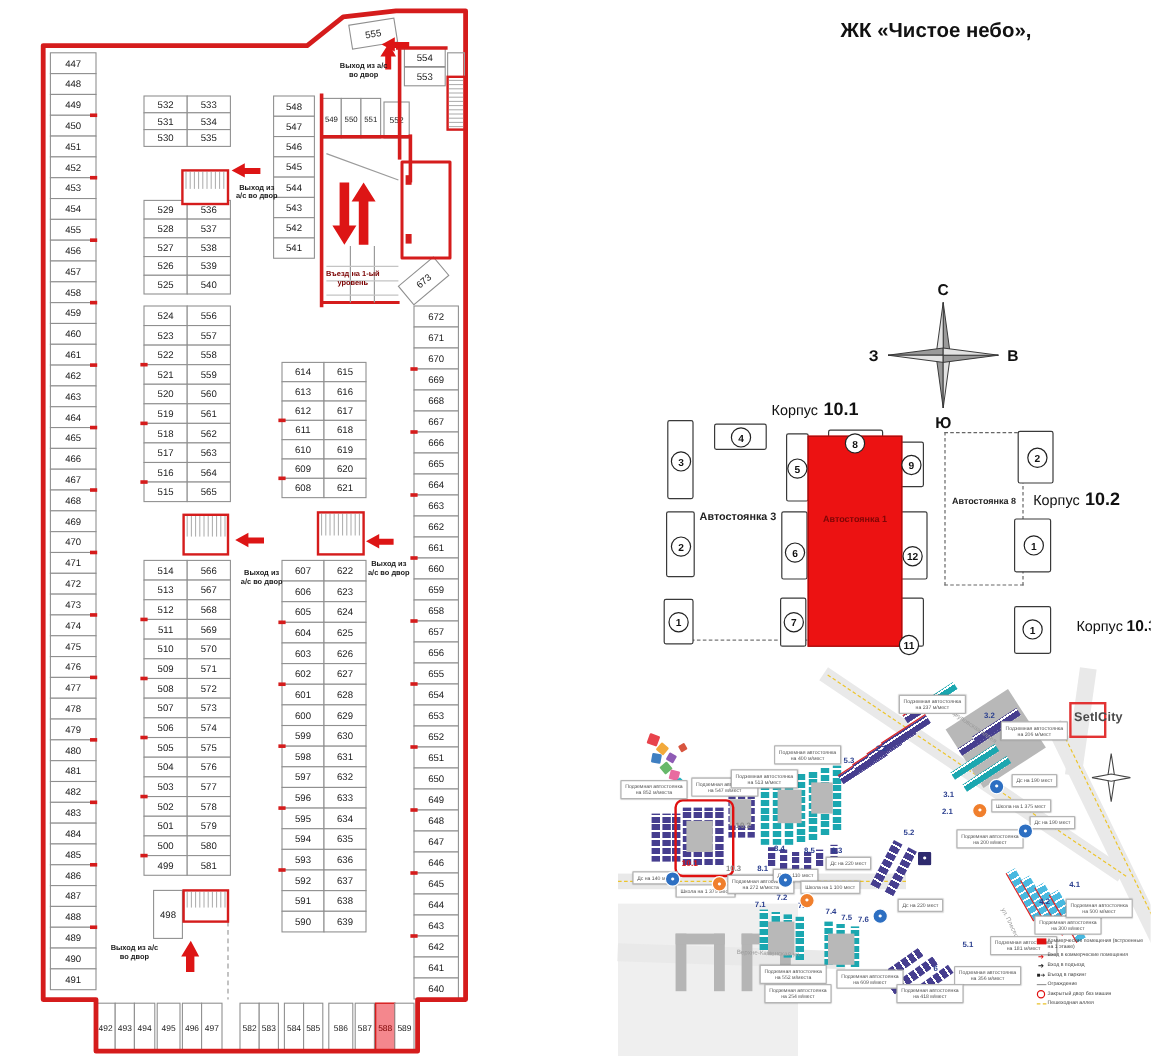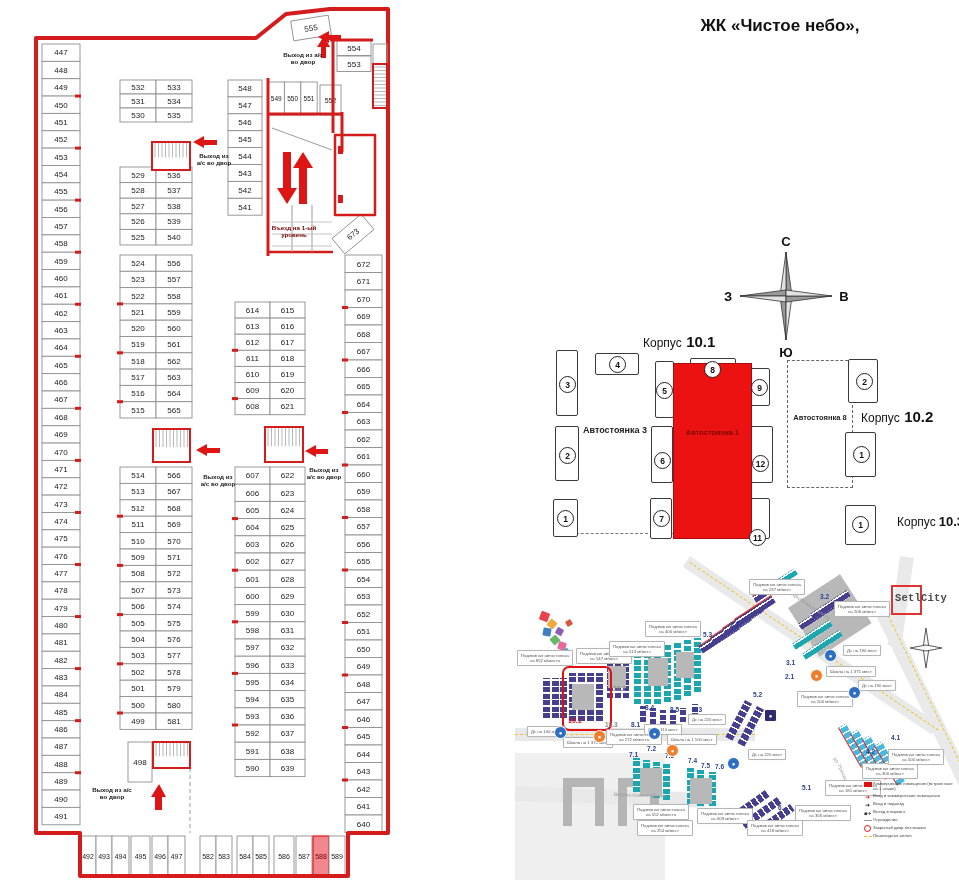--- a/index.html
+++ b/index.html
@@ -38,21 +38,21 @@
   .street-name{position:absolute;font-size:5.2px;color:#9a9a9a;white-space:nowrap;transform-origin:0 0;z-index:7;}
   .poi{position:absolute;width:11px;height:11px;border-radius:50%;display:flex;align-items:center;
        justify-content:center;color:#fff;font-size:6px;font-weight:bold;z-index:10;border:1px solid #fff;}
   .poi-sq{border-radius:2px;}
   #map-outline{border:2.5px solid #e01010;border-radius:7px;background:transparent;z-index:6;}
   #legend{left:862px;top:781px;width:96px;z-index:11;}
   .lg-row{display:flex;align-items:flex-start;margin-bottom:1.5px;}
   .lg-ic{width:11px;flex:0 0 11px;display:flex;align-items:center;justify-content:center;height:6px;margin-top:0.5px;}
   .lg-tx{font-size:4.3px;line-height:1.25;color:#444;}
   .bird-bit{position:absolute;border-radius:1px;z-index:3;}
-  #brand{left:891px;top:585px;width:60px;height:28px;z-index:11;font-family:Liberation Mono, monospace;}
+  #brand{left:891px;top:585px;width:60px;height:28px;z-index:11;}
   #brand .bx{position:absolute;left:0;top:0;width:27px;height:26px;border:2px solid #e23333;}
   #brand .tx{position:absolute;left:4px;top:7px;font-size:10.5px;font-weight:bold;color:#4a4a4a;letter-spacing:0.2px;}
 </style>
 </head>
 <body>
 <div id="stage">
 
 <svg id="plan-svg" class="abs" style="left:0;top:0;" width="460" height="880" viewBox="0 0 460 880">
   <g id="cells-layer">
         <g>

